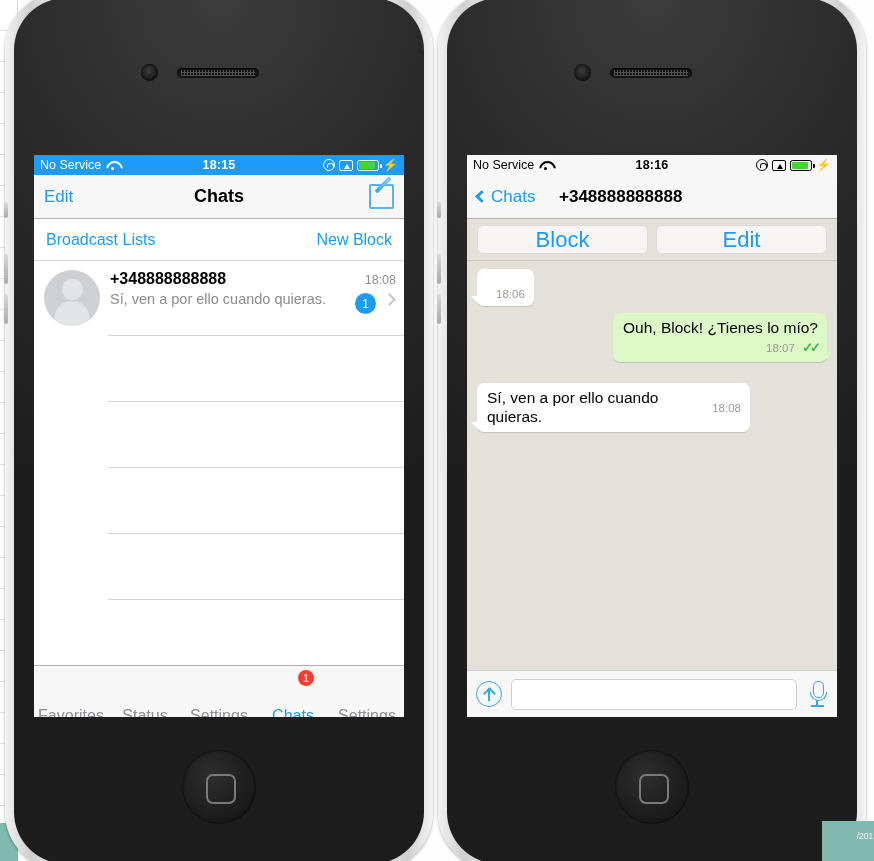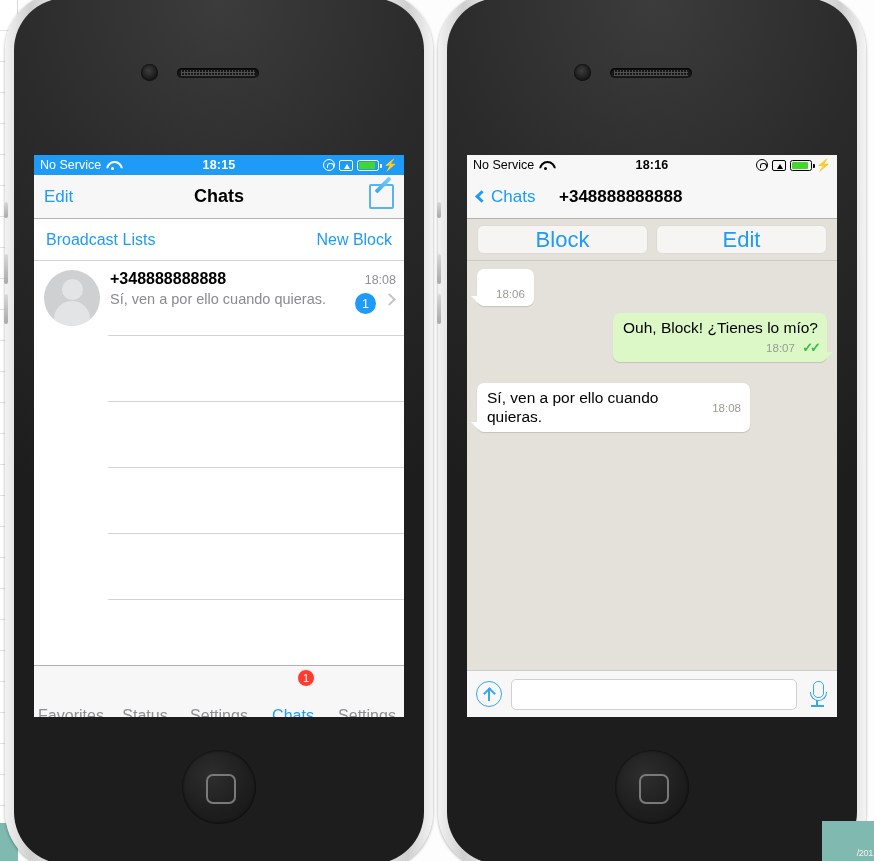--- a/index.html
+++ b/index.html
@@ -19,21 +19,21 @@
   .bg-left { left: 0; width: 18px; }
   .bg-rows { position:absolute; left:0; width:100%; top:0; bottom:0; }
   .bg-rows div { height: 31px; border-bottom: 1px solid #e2e2e2; font-size:9px; color:#333; padding-left:2px; line-height:31px; }
   .bg-teal { position:absolute; left:0; bottom:0; width:18px; height:38px; background:#7fb9b0; }
 
   .corner-teal {
     position:absolute; right:0; bottom:0; width:52px; height:40px;
     background:#7fb9b0;
   }
   .watermark {
-    position:absolute; right:1px; bottom:3px; font-size:9px; color:#f1f1f1;
+    position:absolute; right:1px; bottom:20px; font-size:9px; color:#f1f1f1;
     letter-spacing:-.3px;
   }
 
   
   .phone { position: absolute; top: -8px; width: 428px; height: 878px; }
   .phone.left  { left: 5px; }
   .phone.right { left: 438px; }
 
   .bezel {
     position:absolute; inset:0;

